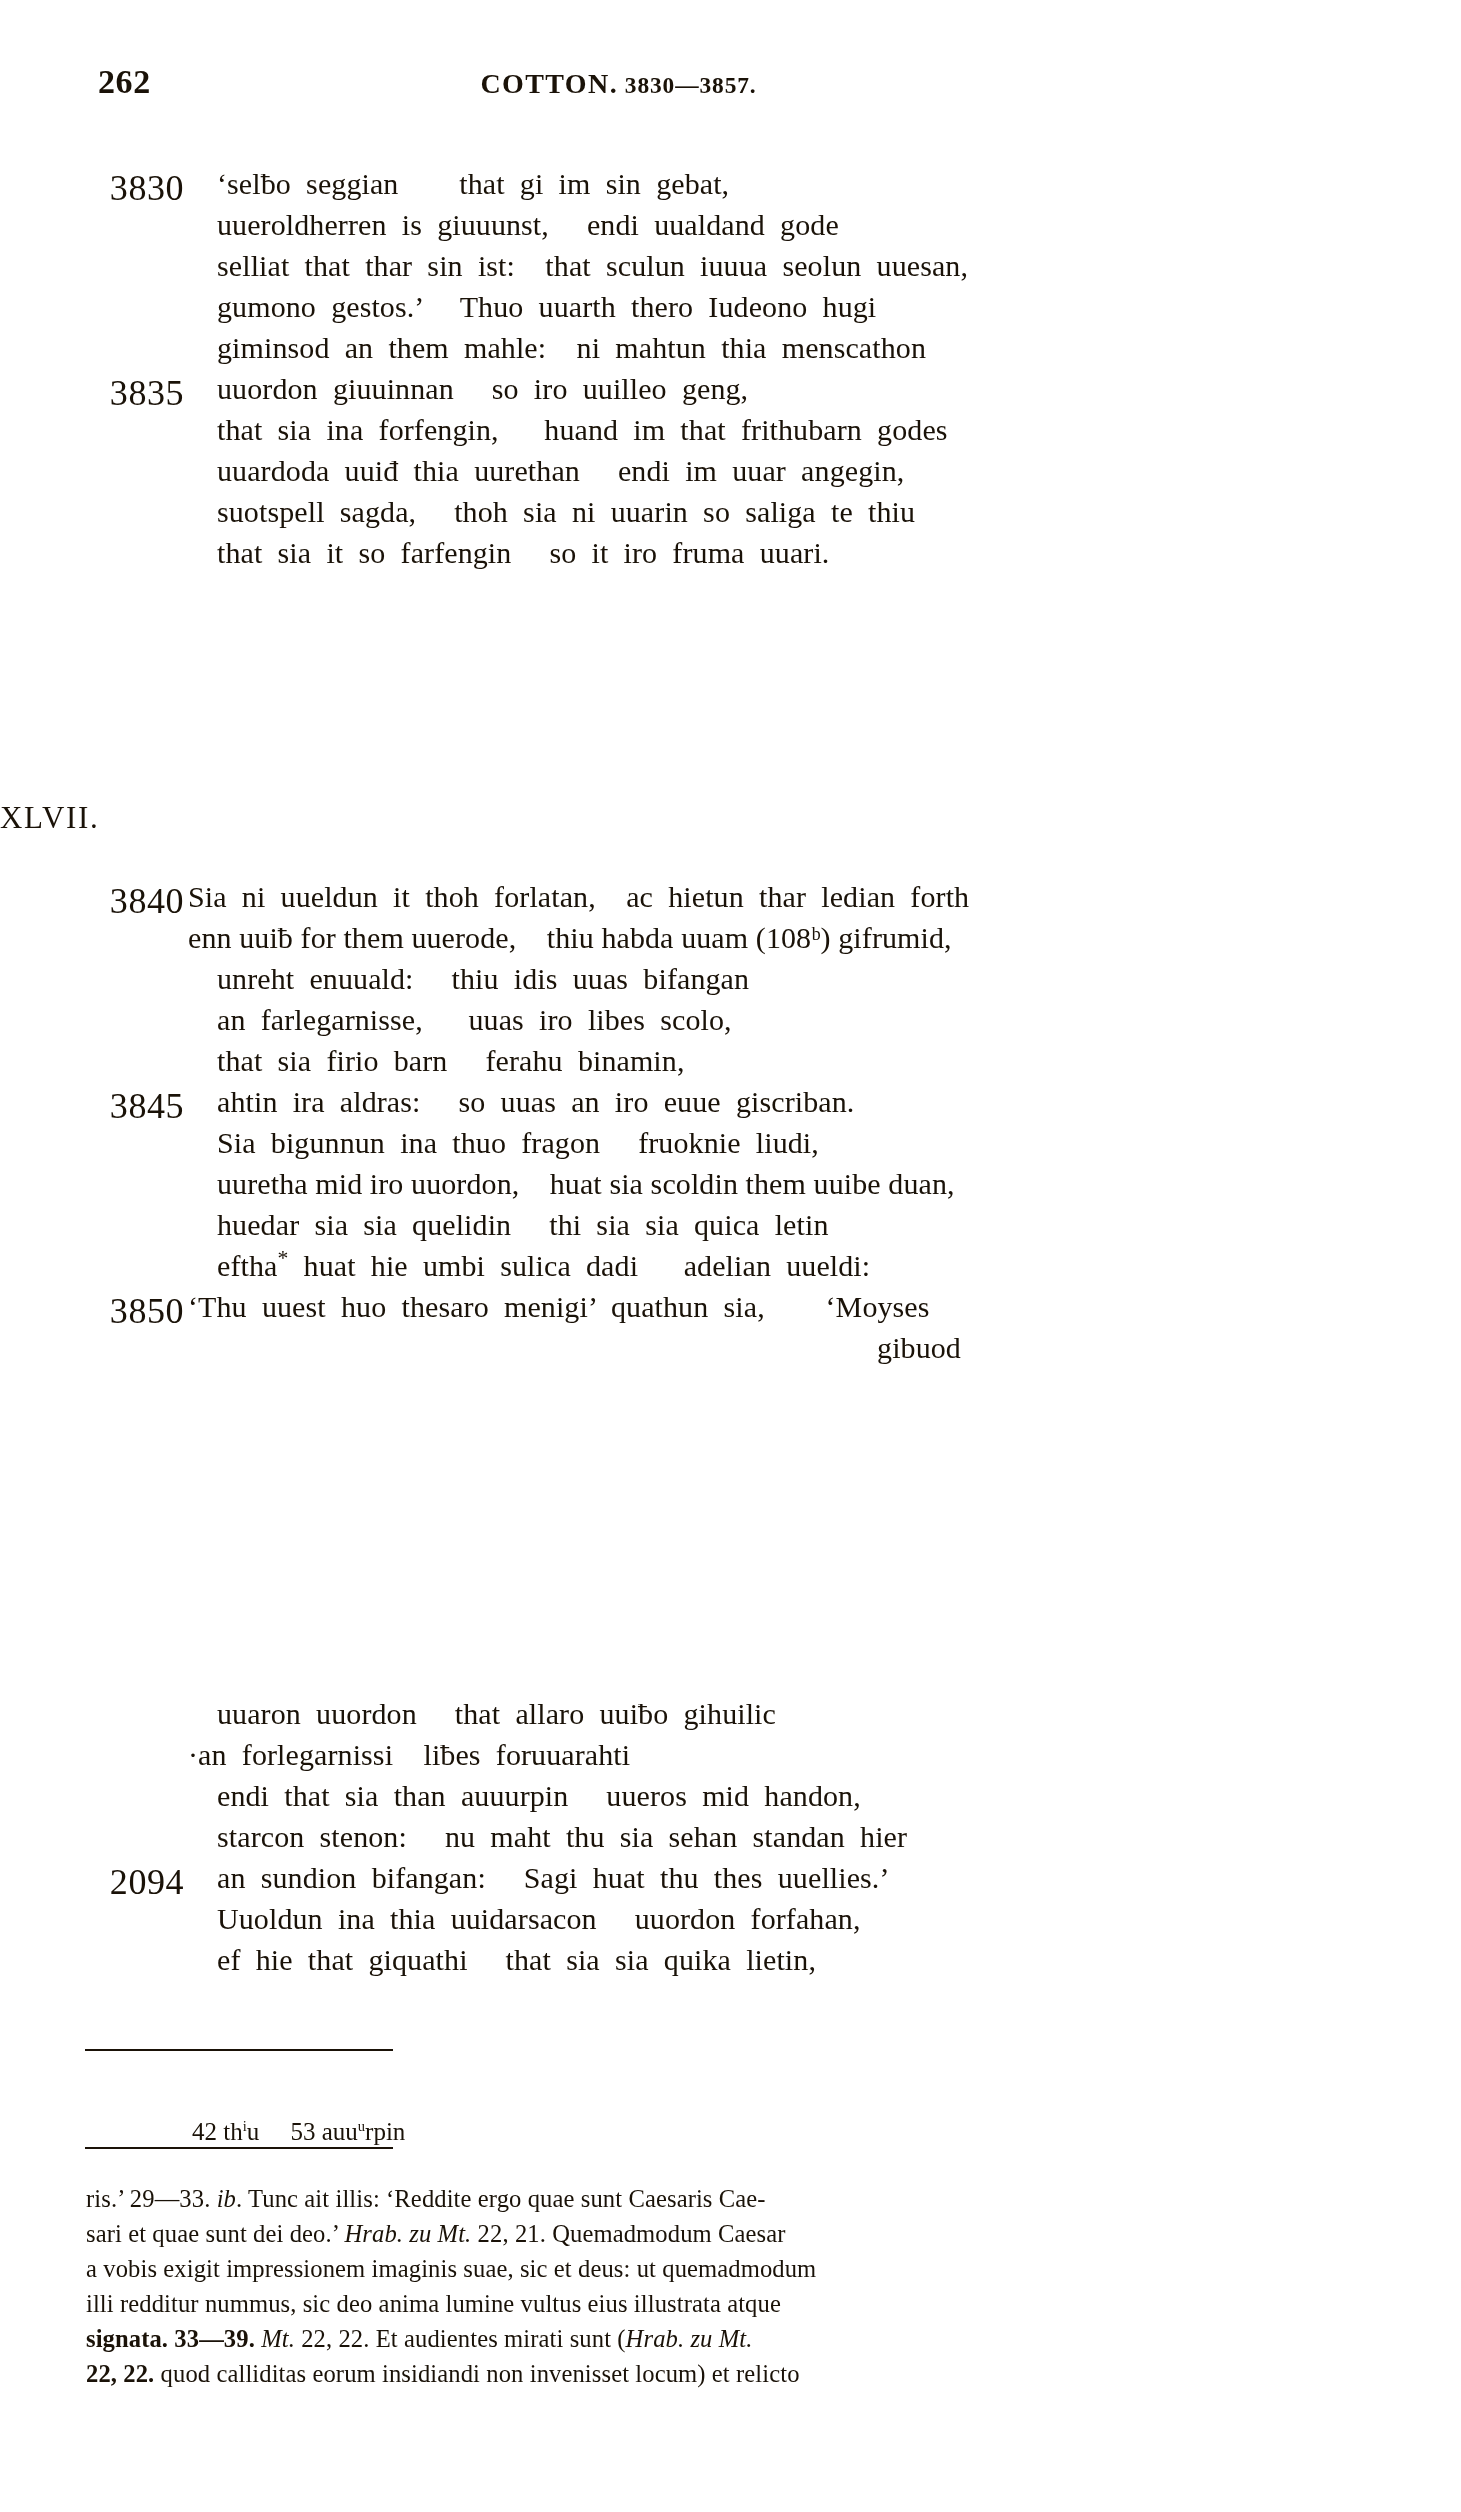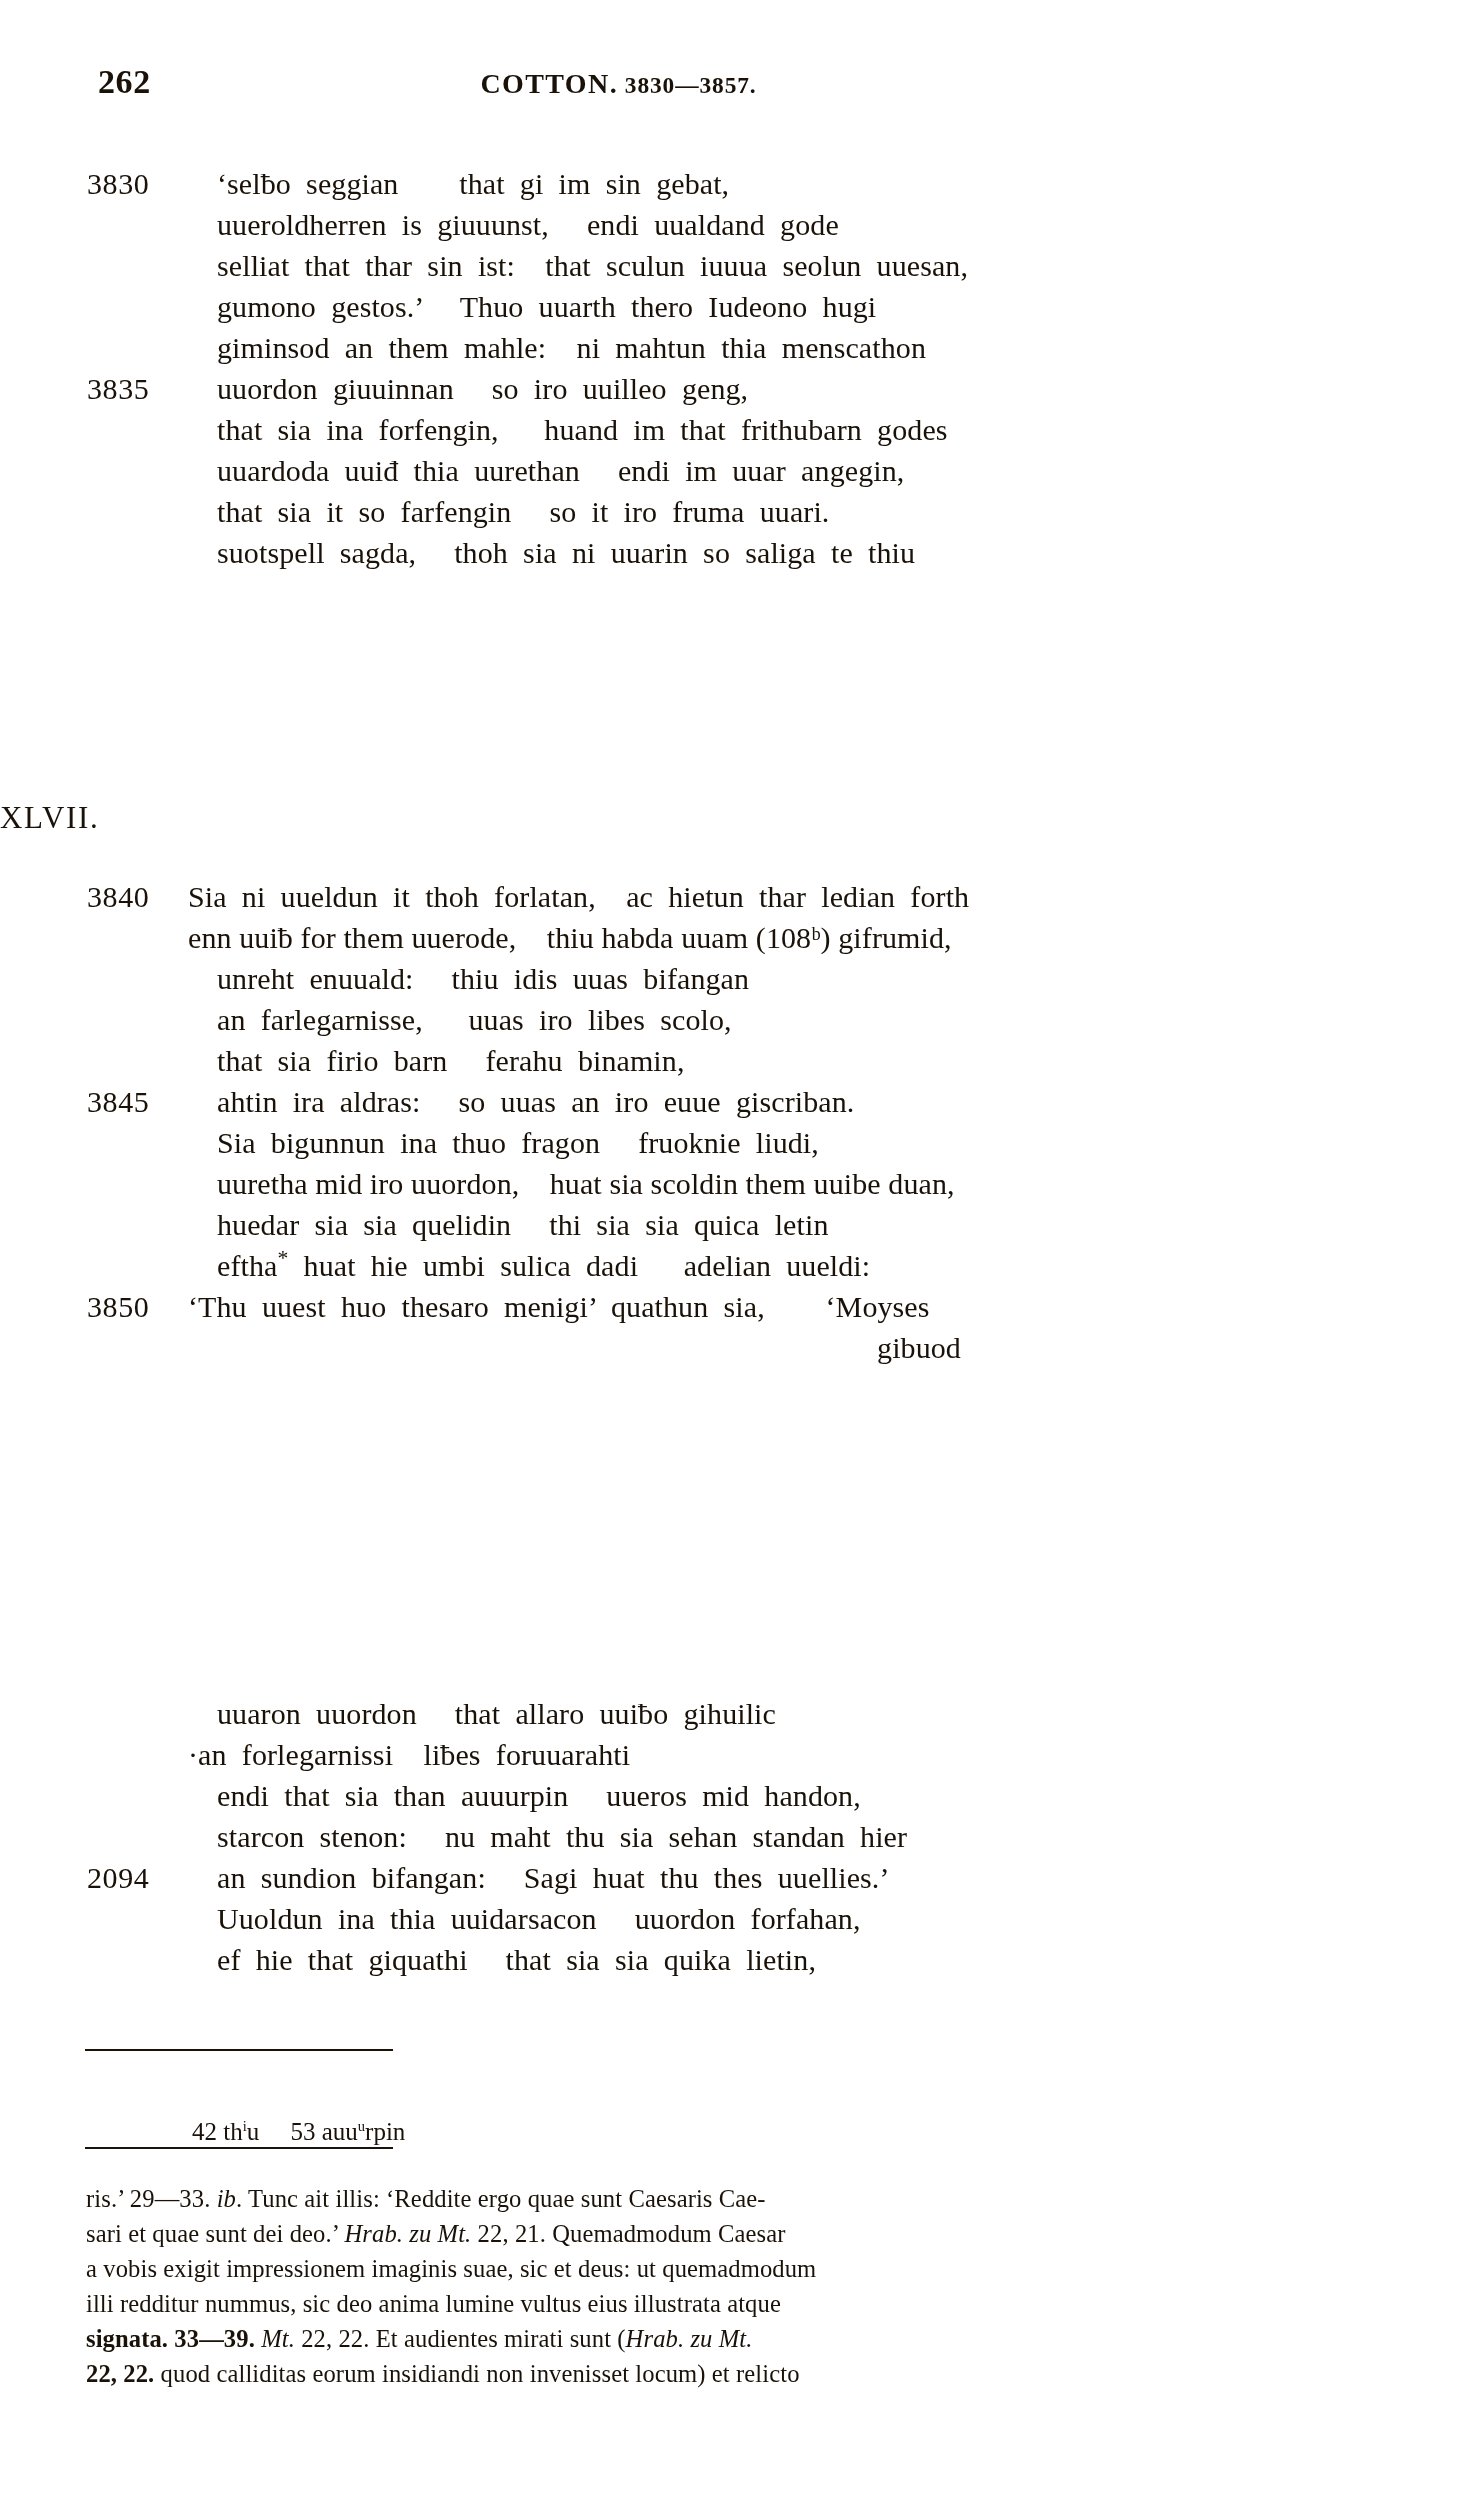--- a/index.html
+++ b/index.html
@@ -64,22 +64,22 @@
     height: 41px;
     font-size: 30px;
     white-space: pre;
     letter-spacing: 0.1px;
   }
   .vnum {
     position: absolute;
     left: 87px;
     top: 0;
     width: 120px;
-    text-align: left;
-    font-size: 30px;
+    text-align: center;
+    font-size: 36px;
     letter-spacing: 0.6px;
   }
   .vtext {
     position: absolute;
     left: 217px;
     top: 0;
     white-space: pre;
   }
   .vtext.flush {
     left: 188px;
@@ -179,25 +179,25 @@
     <div class="vline">
       <span class="vnum"></span>
       <span class="vtext">that  sia  ina  forfengin,      huand  im  that  frithubarn  godes</span>
     </div>
     <div class="vline">
       <span class="vnum"></span>
       <span class="vtext">uuardoda  uuiđ  thia  uurethan     endi  im  uuar  angegin,</span>
     </div>
     <div class="vline">
       <span class="vnum"></span>
+      <span class="vtext">suotspell  sagda,     thoh  sia  ni  uuarin  so  saliga  te  thiu</span>
+    </div>
+    <div class="vline">
+      <span class="vnum"></span>
       <span class="vtext">that  sia  it  so  farfengin     so  it  iro  fruma  uuari.</span>
-    </div>
-    <div class="vline">
-      <span class="vnum"></span>
-      <span class="vtext">suotspell  sagda,     thoh  sia  ni  uuarin  so  saliga  te  thiu</span>
     </div>
   </div>
 
   <div class="section-num" style="top:800px;">XLVII.</div>
 
   <div class="verse-block" style="top:880px;">
     <div class="vline">
       <span class="vnum">3840</span>
       <span class="vtext flush">Sia  ni  uueldun  it  thoh  forlatan,    ac  hietun  thar  ledian  forth</span>
     </div>

